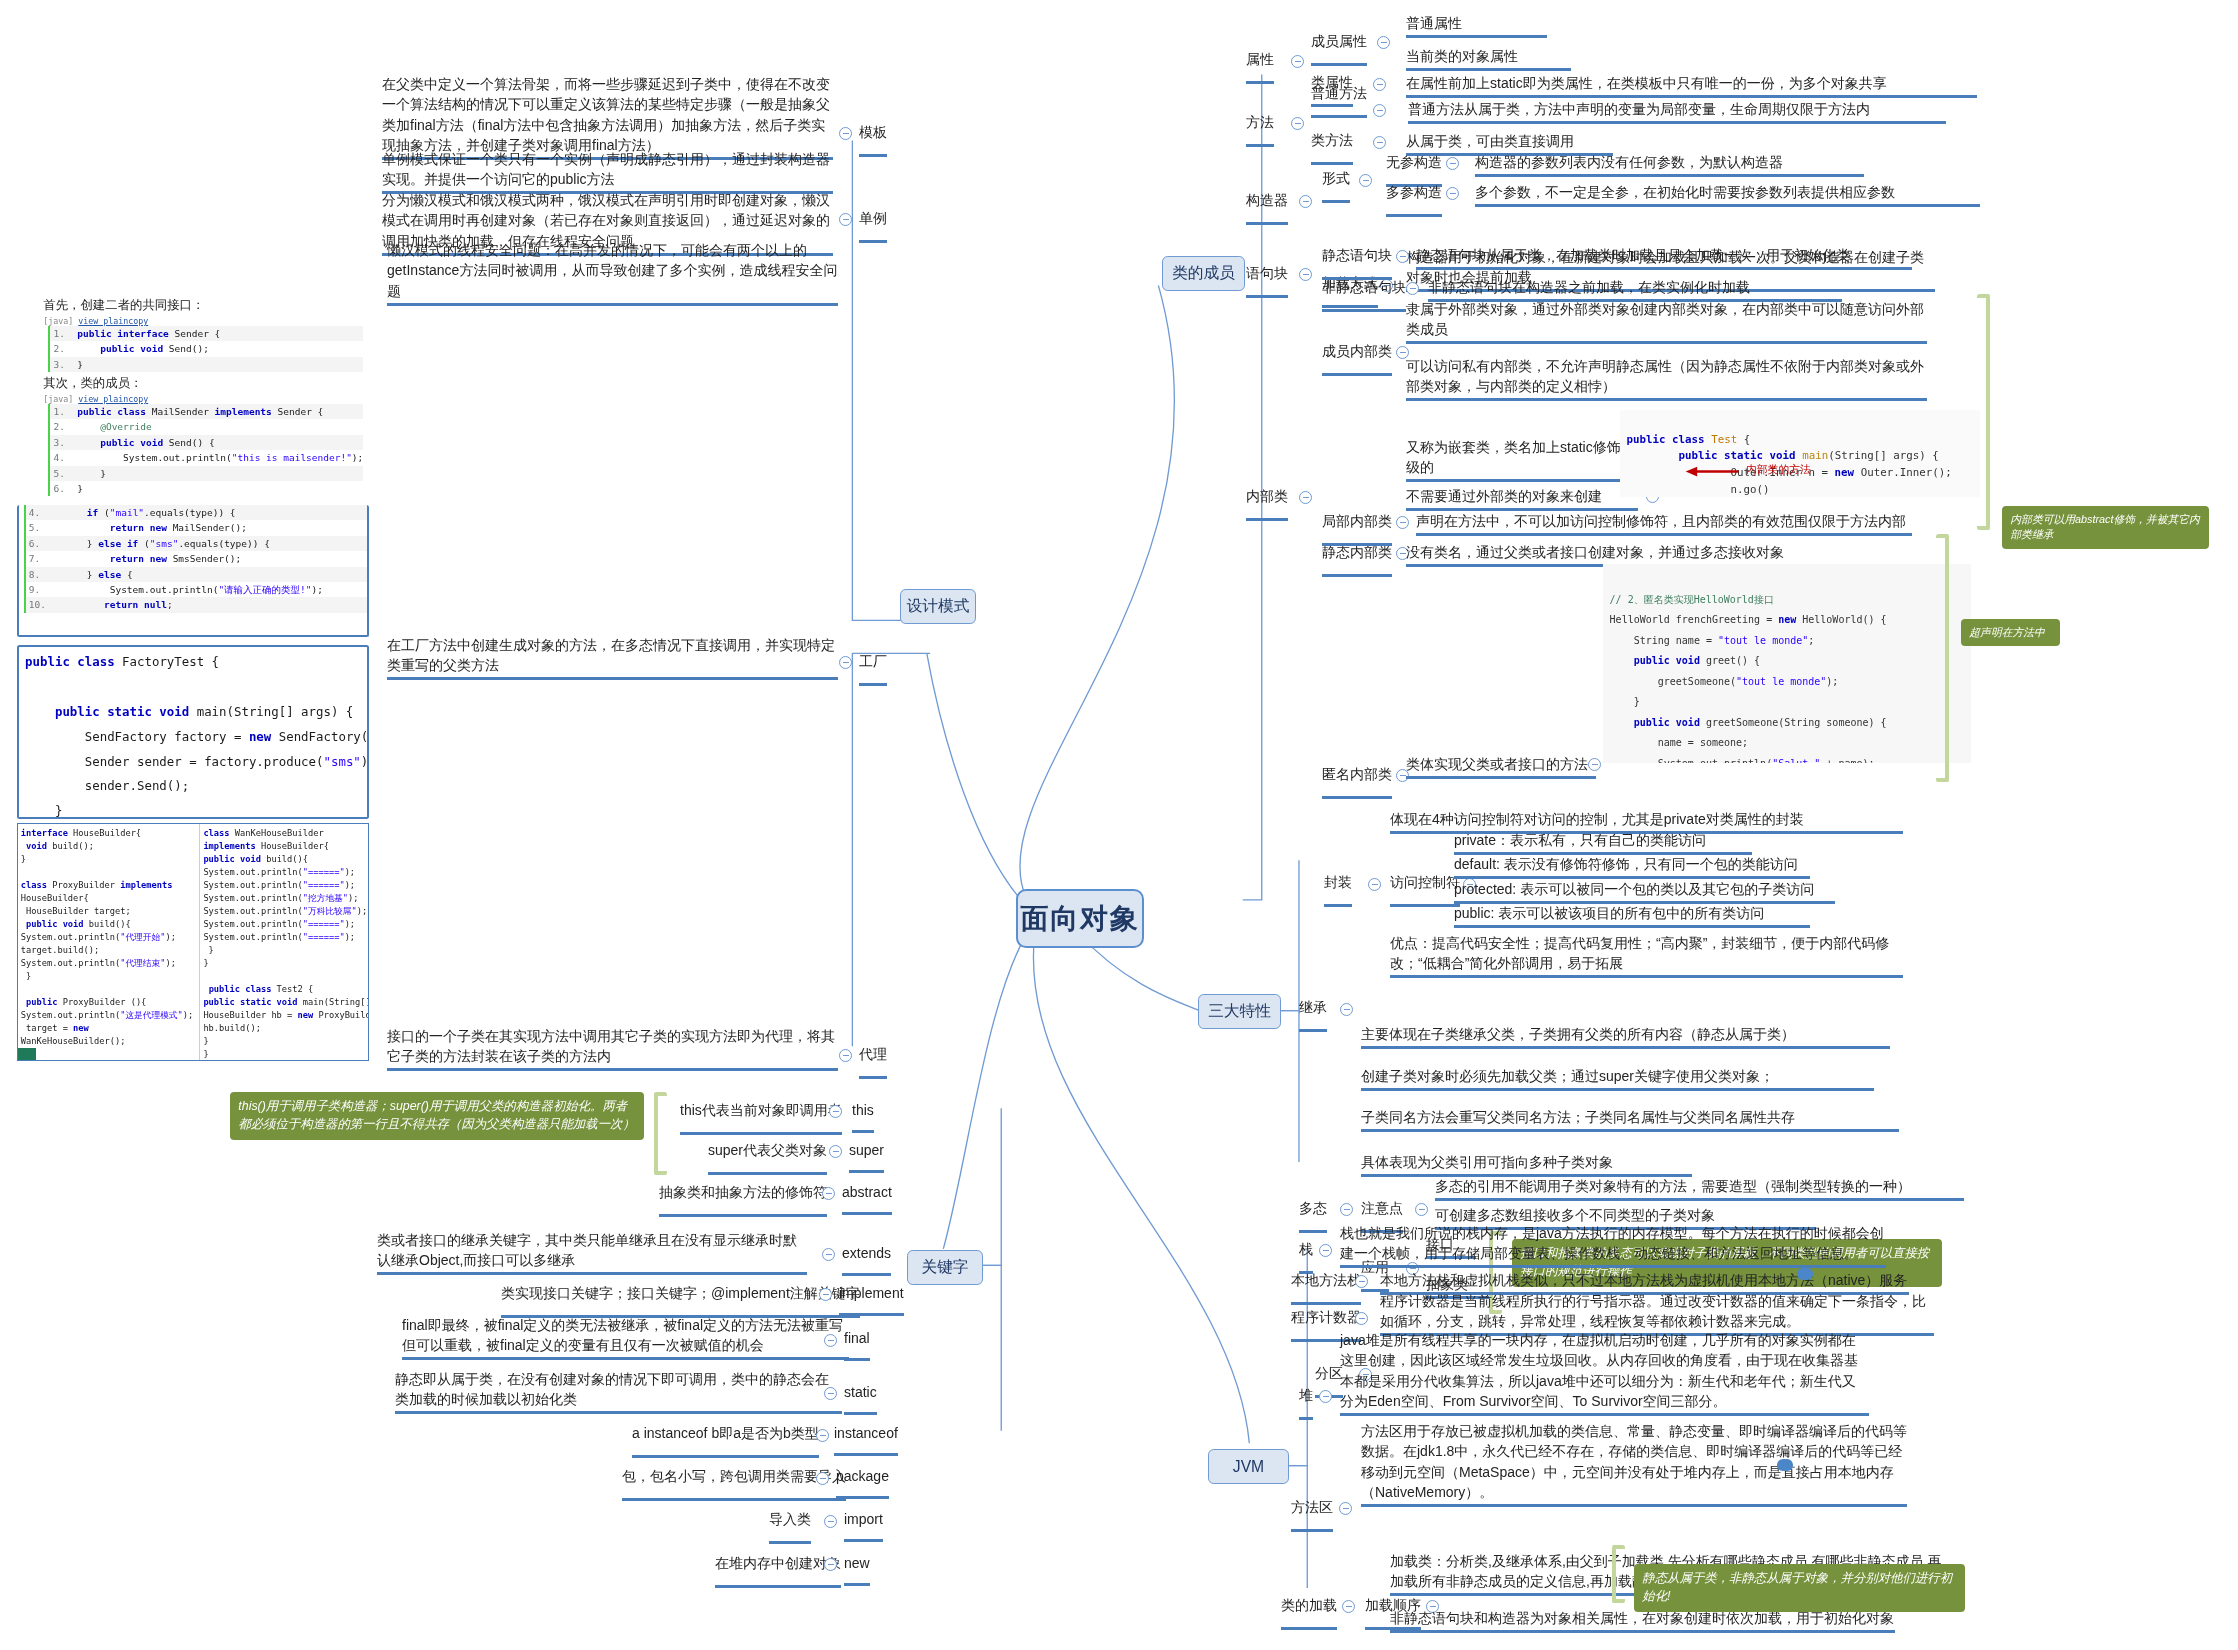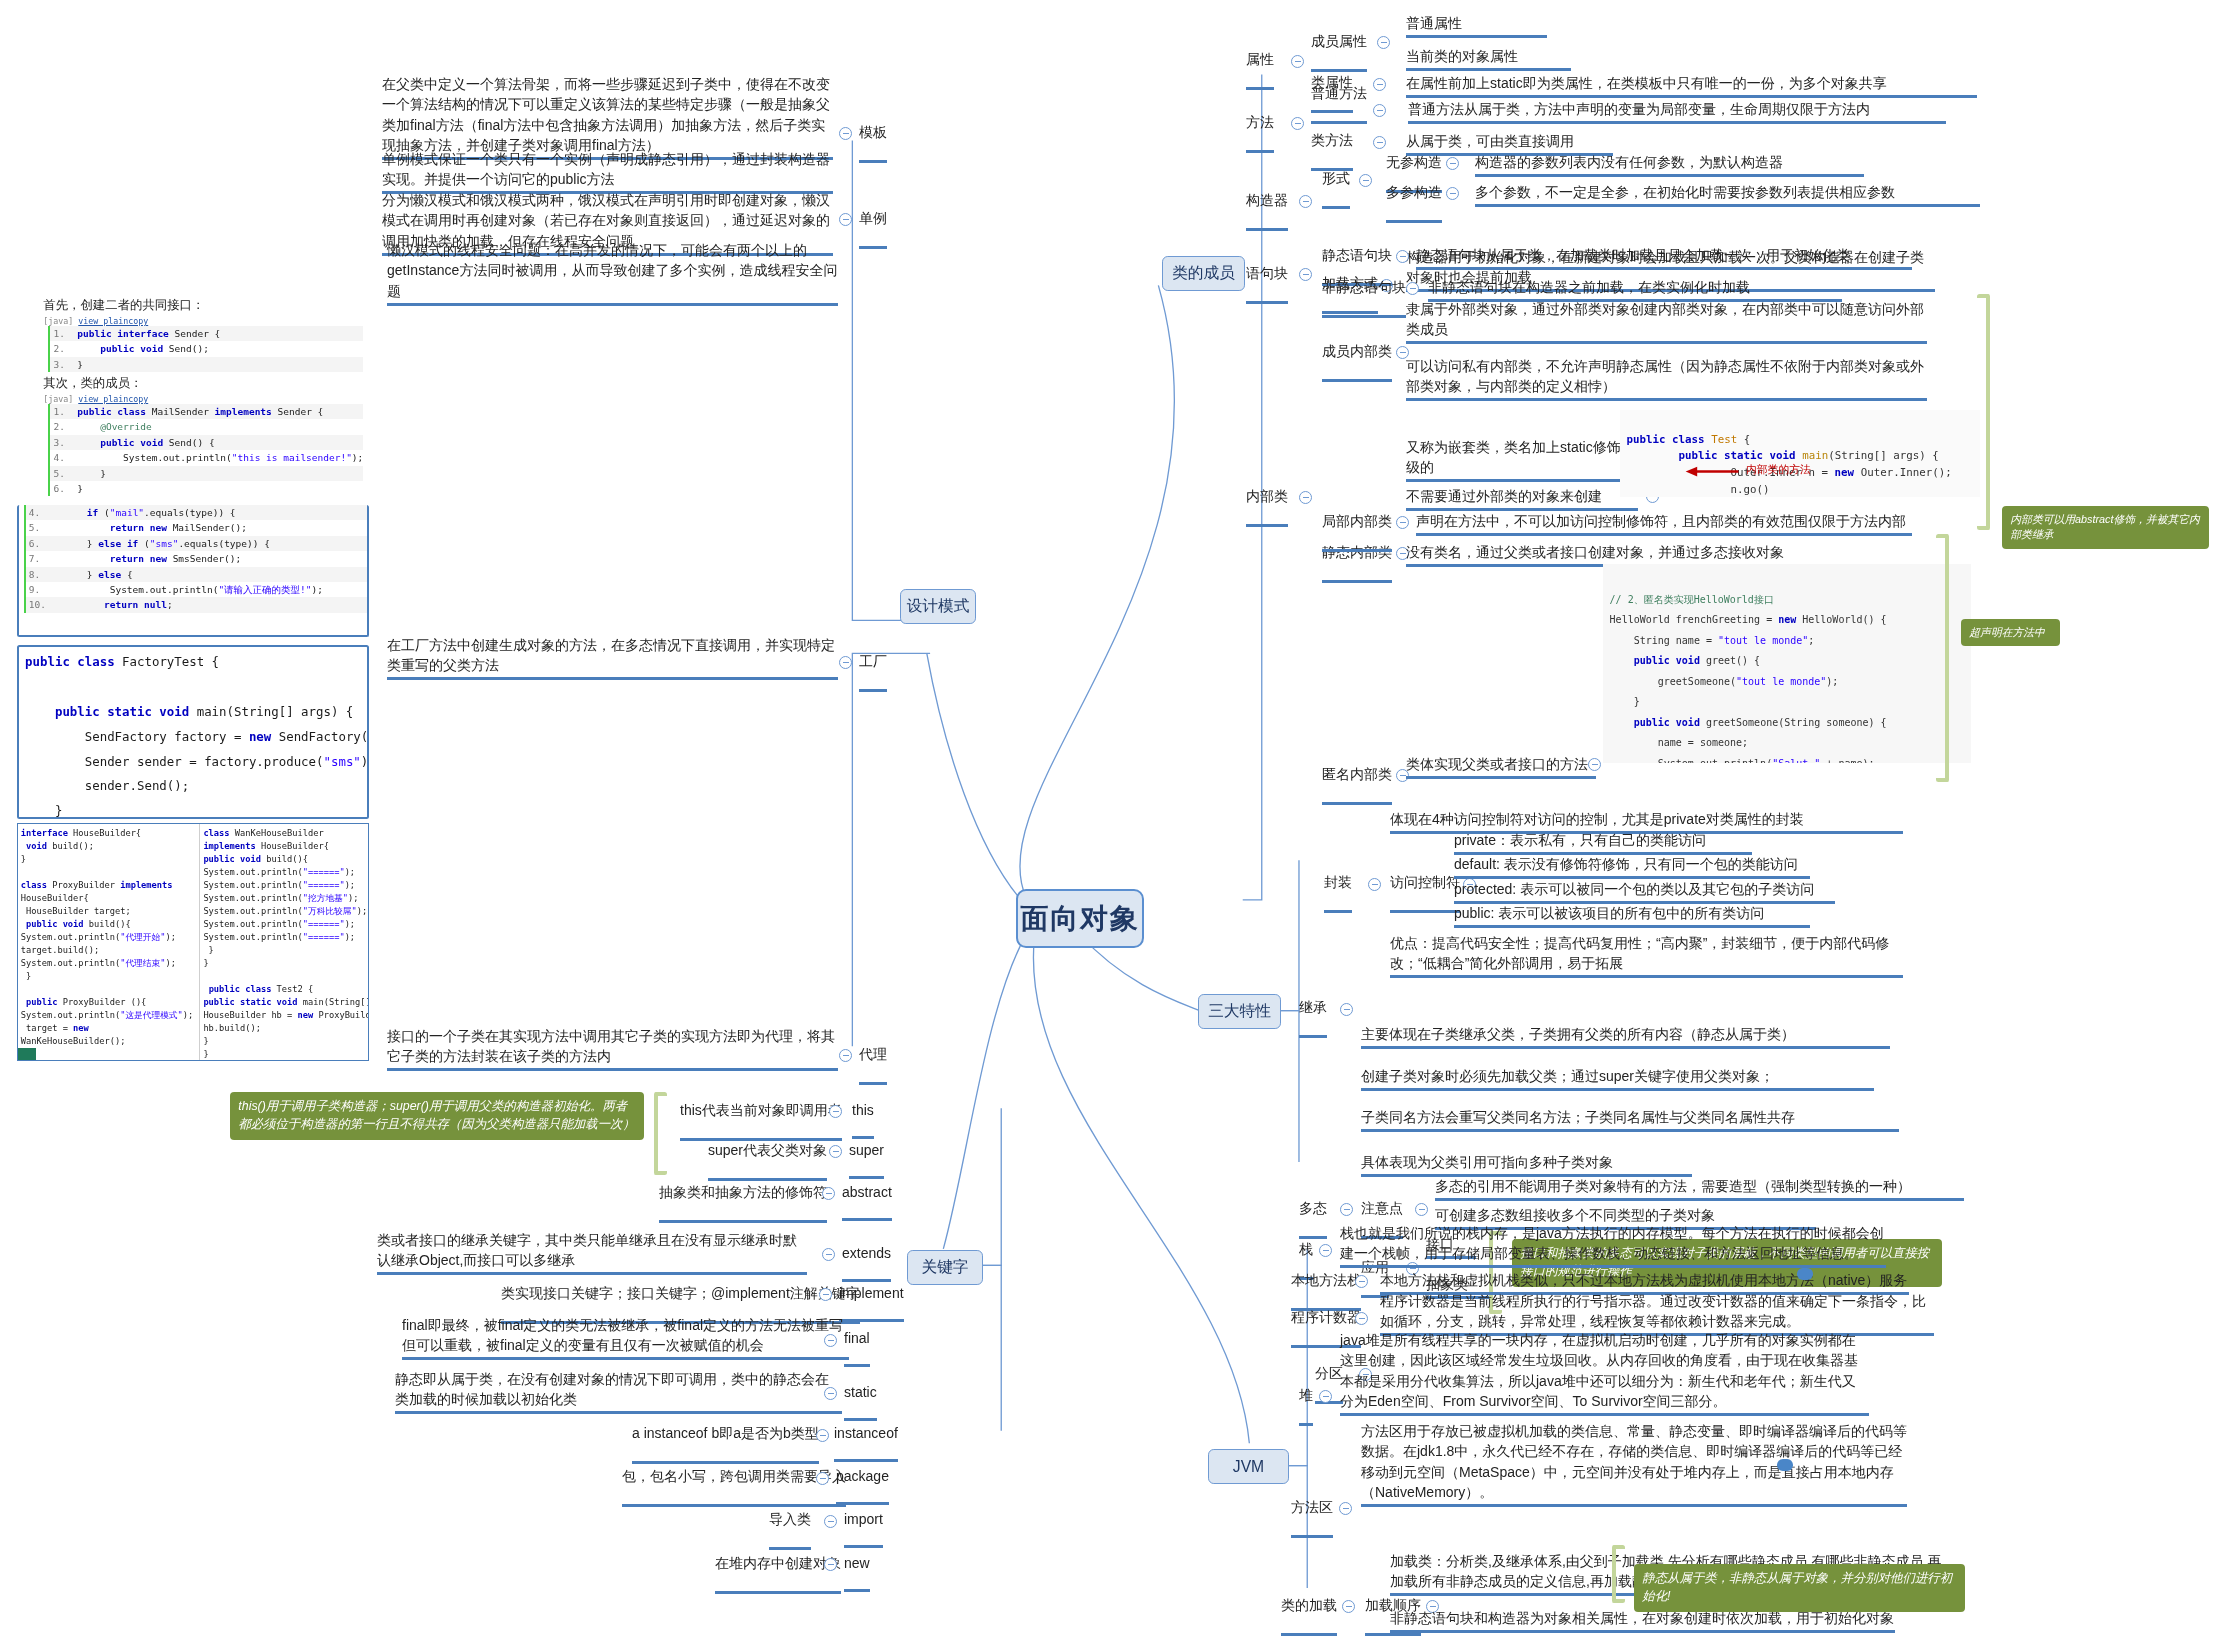--- a/index.html
+++ b/index.html
@@ -9,21 +9,21 @@
     color:#1a1a1a;
   }
   
   .topic{
     position:absolute;font-size:14px;line-height:1.45;color:#232323;
     white-space:pre-wrap;box-sizing:border-box;
   }
   .topic.u{border-bottom:3.3px solid #4a7ebb;padding-bottom:1.7px;}
   .lbl{
     position:absolute;font-size:14px;color:#232323;white-space:nowrap;
-    border-bottom:3.3px solid #4a7ebb;padding-bottom:18px;
+    border-bottom:3.3px solid #4a7ebb;padding-bottom:12px;
   }
   .lbl.nb{border-bottom:none;}
   .collapse{
     position:absolute;width:13.2px;height:13.2px;border:1.2px solid #6f9ad3;
     border-radius:50%;color:#6f9ad3;font-size:10px;line-height:10.8px;
     text-align:center;background:#fff;box-sizing:border-box;
   }
   .collapse:before{content:"";position:absolute;left:2.5px;top:5px;width:6.6px;height:1.2px;background:#6f9ad3;}
   .root{
     position:absolute;background:#dce6f2;border:2.5px solid #5b8fd0;border-radius:10px;

